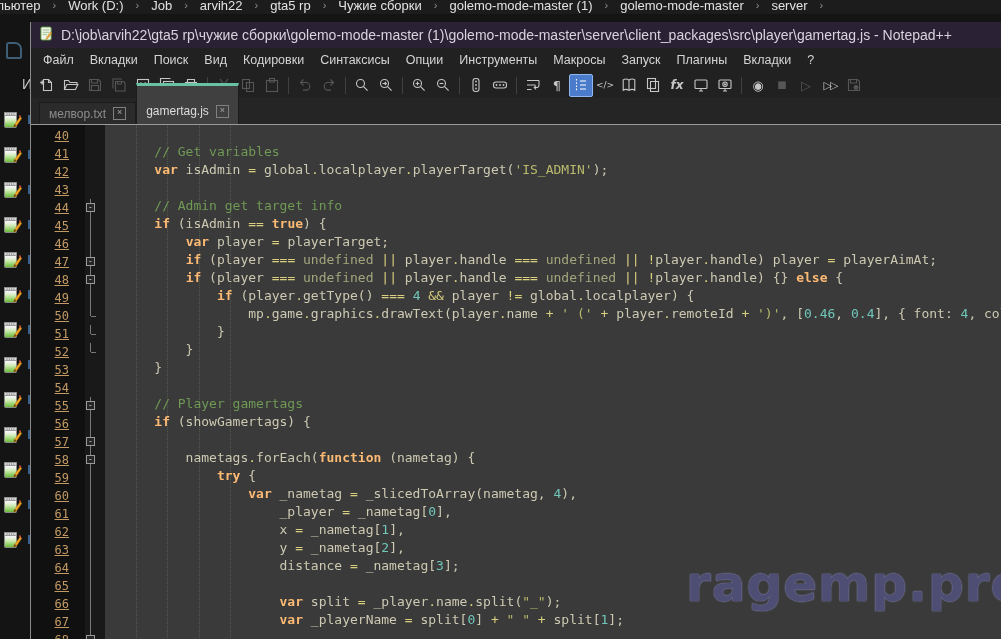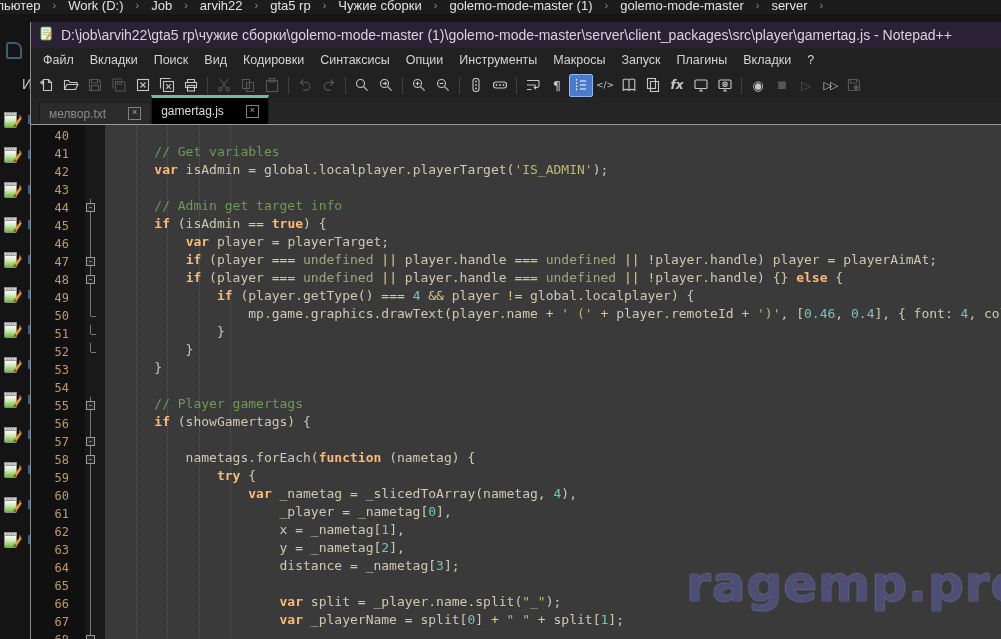--- a/index.html
+++ b/index.html
@@ -38,34 +38,34 @@
   .tsep{width:1px;height:17px;background:#404040;margin:0 4px;}
   .tbtn{width:22px;height:21px;display:flex;align-items:center;justify-content:center;
     color:#c6c6c6;border:1px solid transparent;border-radius:2px;}
   .tbtn svg{width:16px;height:16px;stroke:currentColor;fill:none;stroke-width:1.1;}
   .tbtn .t-ico{font-size:13px;line-height:1;font-family:"DejaVu Sans",sans-serif;}
   .tbtn.off{color:#565656;}
   .tbtn.active{background:#4b7ccc;border-color:#8fb7f0;color:#ffffff;}
   
   .tabbar{height:27px;background:#252526;display:flex;align-items:flex-end;padding-left:8px;
     border-bottom:1px solid #9a9a9a;box-sizing:border-box;}
-  .tab{display:flex;align-items:center;gap:22px;padding:0 9px;font-size:12px;
+  .tab{display:flex;align-items:center;gap:7px;padding:0 9px;font-size:12px;
     height:21px;background:#2b2b2b;color:#8c8c8c;border:1px solid #1c1c1c;border-bottom:none;margin-top:12px;}
-  .tab.active{height:26px;background:#000000;color:#dcdcdc;border-top:3px solid var(--accent);padding-top:0;align-items:center;}
+  .tab.active{height:26px;background:#404040;color:#dcdcdc;border-top:3px solid var(--accent);padding-top:12px;align-items:center;}
   .tab .closebox{width:11px;height:11px;border:1px solid #808080;color:#a8a8a8;font-size:9px;
     line-height:9px;text-align:center;display:inline-block;}
   
   .editor{position:absolute;left:0;top:103px;right:0;bottom:0;background:#3a3a3a;overflow:hidden;}
   .gutter-num-bg{position:absolute;left:0;top:0;bottom:0;width:54px;background:#101010;}
   .gutter-fold-bg{position:absolute;left:54px;top:0;bottom:0;width:20px;background:#191919;}
   .iguide{position:absolute;top:0;bottom:0;border-left:1px dotted rgba(130,150,115,0.35);}
   .codewrap{position:absolute;left:0;top:2px;right:0;}
   .crow{display:flex;height:18px;align-items:stretch;}
   .ln{width:46px;flex:none;text-align:right;padding-right:8px;box-sizing:border-box;
-    color:#c39a63;font:12px/18px "DejaVu Sans Mono",monospace;}
+    color:#c39a63;font:12px/18px "DejaVu Sans Mono",monospace;text-decoration:underline;}
   .fold{width:28px;flex:none;position:relative;}
   .fold.l::before{content:"";position:absolute;left:13px;top:0;bottom:0;border-left:1px solid #787878;}
   .fold.o::before{content:"";position:absolute;left:13px;top:0;bottom:0;border-left:1px solid #787878;}
   .fold.e::before{content:"";position:absolute;left:13px;top:0;height:9px;border-left:1px solid #787878;}
   .fold.e::after{content:"";position:absolute;left:14px;top:9px;width:5px;border-top:1px solid #787878;}
   .fbox{position:absolute;left:9px;top:4px;width:9px;height:9px;box-sizing:border-box;
     background:#262626;border:1px solid #9a9a9a;color:#cccccc;
     font:8px/7px "DejaVu Sans Mono",monospace;text-align:center;}
   pre.codeline{margin:16px;padding:0 0 0 2px;font:13px/18px "DejaVu Sans Mono",monospace;
     color:#cdc9b2;white-space:pre;text-align:center;}

